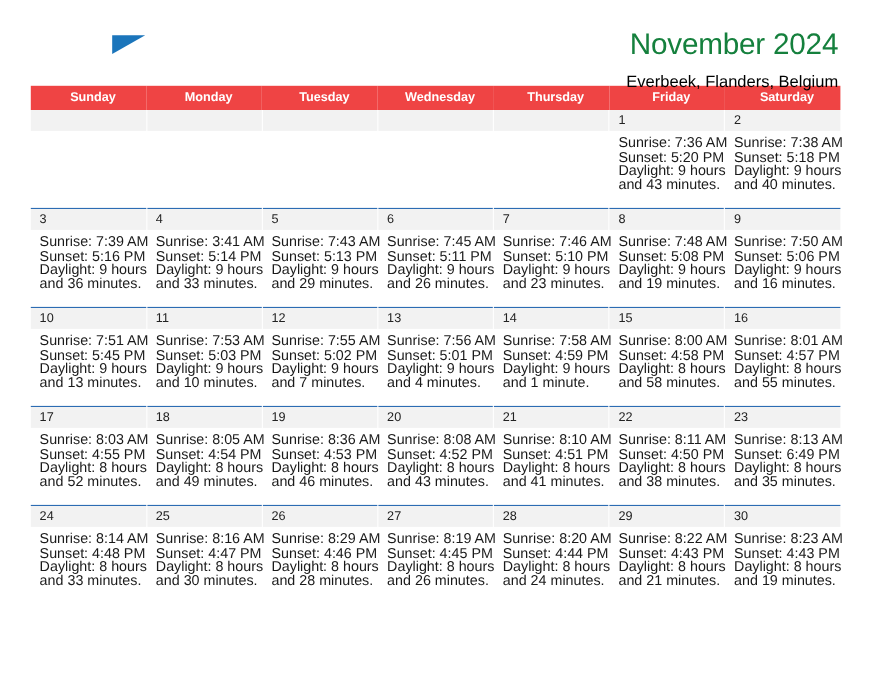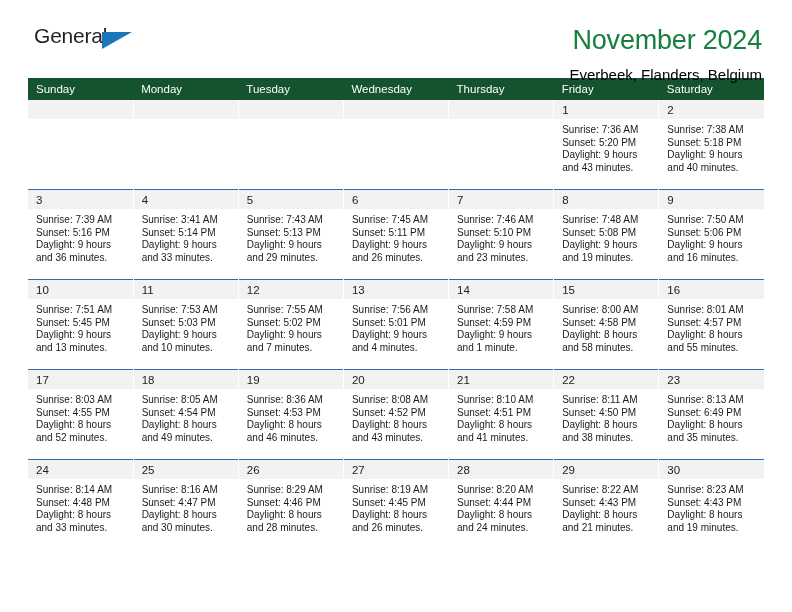--- a/index.html
+++ b/index.html
@@ -84,25 +84,25 @@
   
   .calendar {
     width: 736px;
     border-collapse: collapse;
     table-layout: fixed;
     margin-top: 6px;
   }
   .calendar col { width: 105.14px; }
 
   thead th {
-    background: #14532d;
+    background: #ef4444;
     color: #ffffff;
     font-size: 11.5px;
-    font-weight: normal;
-    text-align: left;
+    font-weight: bold;
+    text-align: center;
     padding: 5px 0 5px 8px;
     height: 20px;
     box-sizing: border-box;
     border: none;
   }
 
   tbody tr.week-row td {
     vertical-align: top;
     padding: 0;
     border-top: 1.6px solid #2c6cb3;
@@ -125,34 +125,33 @@
     height: 19px;
     box-sizing: border-box;
     padding: 2px 0 0 8px;
     font-size: 11.5px;
     color: #222222;
     line-height: 16px;
   }
   .cell.empty .daynum-band { background: #f2f2f2; }
   .cell-body {
     padding: 5px 6px 0 8px;
-    font-size: 10px;
+    font-size: 13px;
     line-height: 12.6px;
     color: #1a1a1a;
   }
   .cell-body div { white-space: nowrap; }
 </style>
 </head>
 <body>
 
 <div class="page">
 
   <div class="header">
     <div class="brand">
-      <span class="brand-general">General</span>
       <span class="brand-triangle"></span>
     </div>
     <div class="title-block">
       <div class="cal-title">November 2024</div>
       <div class="cal-subtitle">Everbeek, Flanders, Belgium</div>
     </div>
   </div>
 
   <table class="calendar">
     <colgroup>

